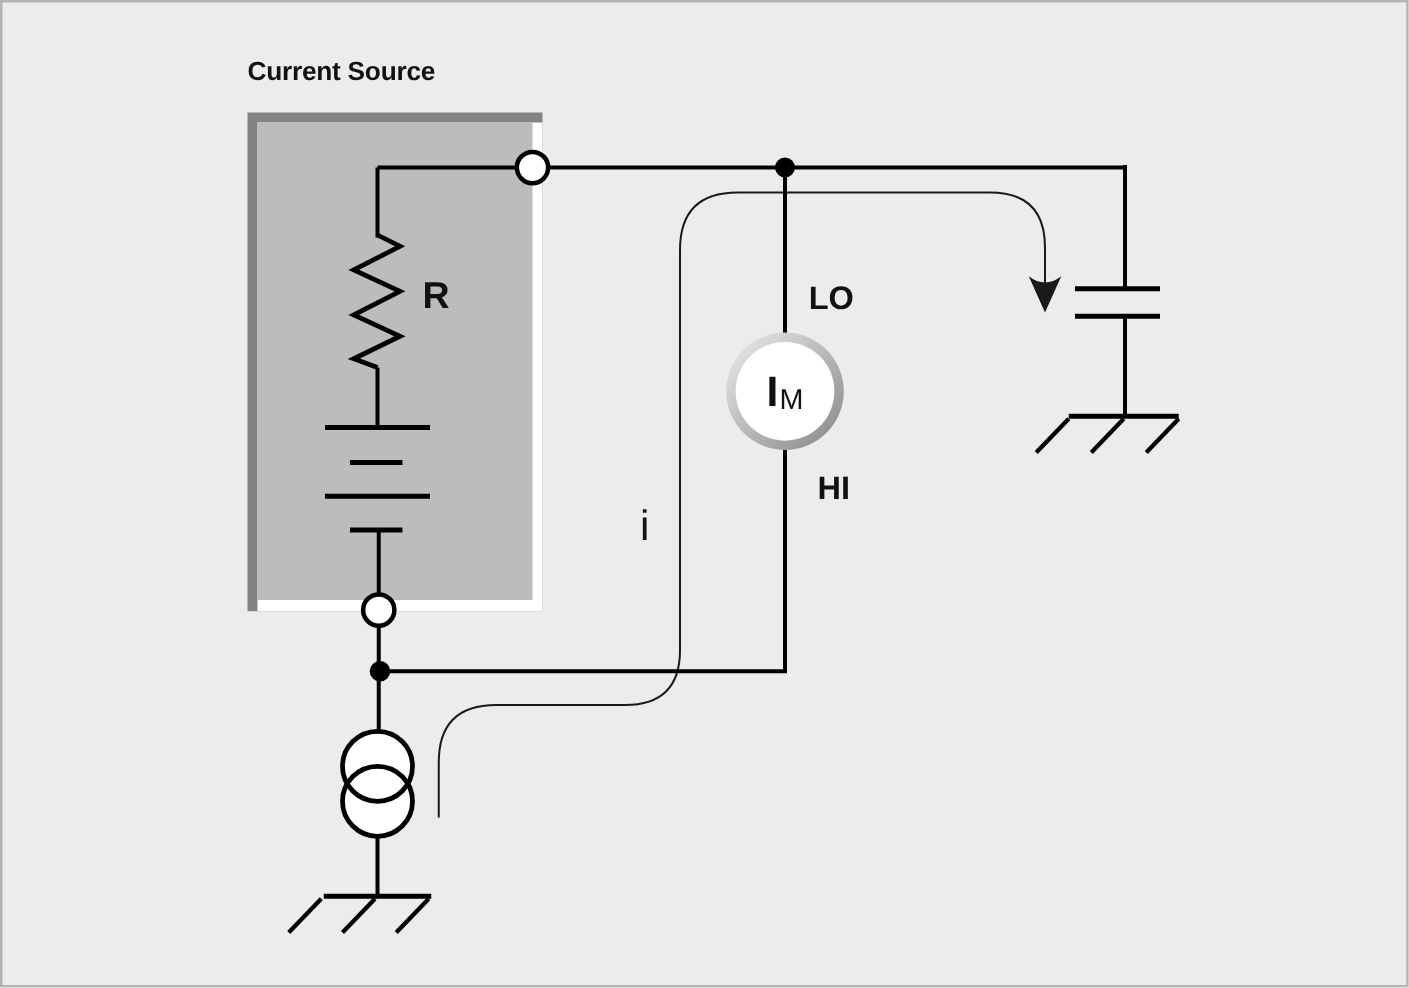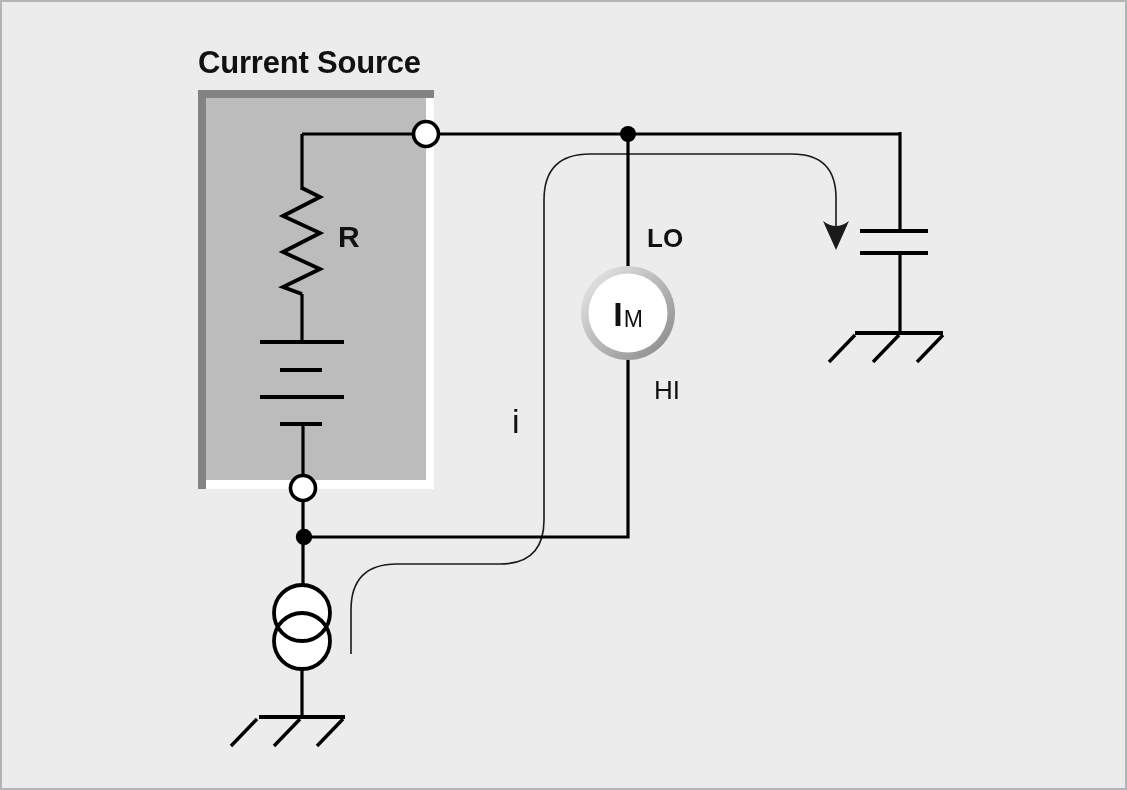--- a/index.html
+++ b/index.html
@@ -28,24 +28,24 @@
   .thin   { stroke:var(--thin-line); stroke-width:1.6; fill:none; }
   .arrowhead { fill:var(--thin-line); stroke:none; }
   .bevel-dark  { fill:var(--box-bevel-dark); }
   .bevel-light { fill:var(--box-bevel-light); }
   .box-face    { fill:var(--box-fill); }
   .stop-light  { stop-color:var(--meter-ring-light); }
   .stop-dark   { stop-color:var(--meter-ring-dark); }
   .meter-face  { fill:var(--meter-face); }
 
   .lbl { position:absolute; color:var(--text-color); line-height:1; white-space:nowrap; }
-  .lbl-title { left:196px; top:45px;  font-size:31px; font-weight:700; letter-spacing:-0.2px; }
+  .lbl-title { left:196px; top:45px;  font-size:21px; font-weight:700; letter-spacing:-0.2px; }
   .lbl-r     { left:336px; top:220px; font-size:30px; font-weight:700; }
   .lbl-lo    { left:645px; top:223px; font-size:26px; font-weight:700; }
-  .lbl-hi    { left:652px; top:375px; font-size:26px; font-weight:400; }
+  .lbl-hi    { left:652px; top:375px; font-size:26px; font-weight:700; }
   .lbl-i     { left:510px; top:402px; font-size:34px; font-weight:400; }
   .lbl-im    { left:626px; top:312px; transform:translate(-50%,-50%);
                font-size:34px; font-weight:700; display:flex; align-items:flex-start; }
   .lbl-im .sub { font-size:23px; font-weight:400; position:relative; top:11px; margin-left:1px; }
 </style>
 </head>
 <body>
 
 <div class="frame">
 

